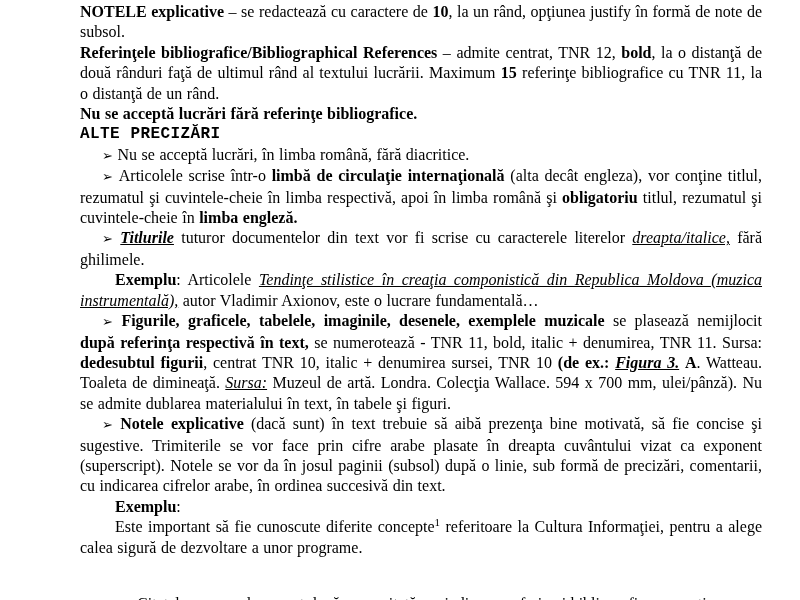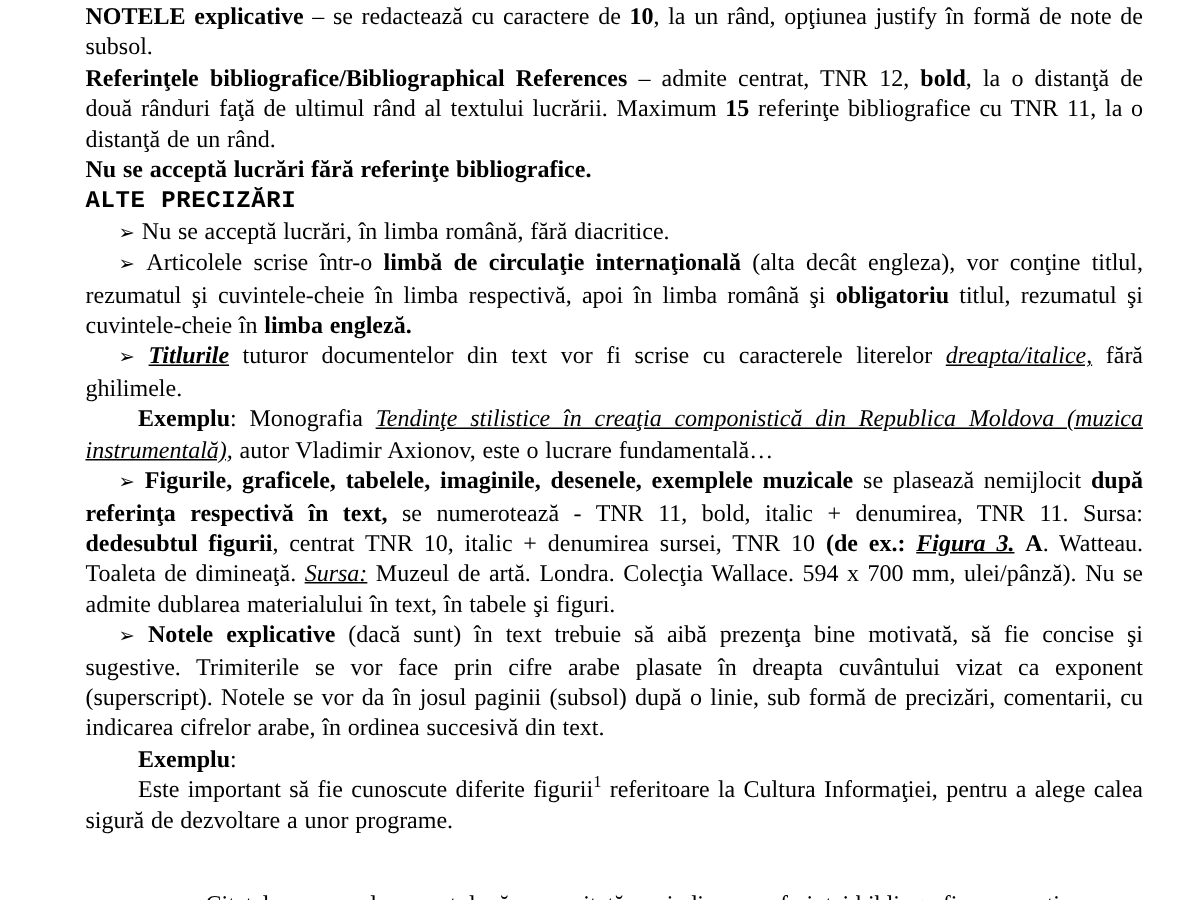--- a/index.html
+++ b/index.html
@@ -3,21 +3,21 @@
 <meta charset="utf-8">
 <style>
   html,body{margin:0;padding:0;background:#ffffff;}
   .page{
     position:relative;
     width:800px;height:600px;
     box-sizing:border-box;
     background:#ffffff;
     color:#000000;
     overflow:hidden;
-    padding:2px 38px 0 57px;
+    padding:2px 38px 0 80px;
     font-family:"Liberation Serif", serif;
   }
   .page p{
     margin:0;
     font-size:16px;
     line-height:20.4px;
     text-align:justify;
     word-spacing:0.5px;
   }
   .bullet{text-indent:22px;}
@@ -53,19 +53,19 @@
 <body>
 
 <div class="page" style="background: rgb(255, 255, 255); color: rgb(0, 0, 0);">
     <p class="plain"><span class="bold">NOTELE explicative</span><span> – se redactează cu caractere de </span><span class="bold">10</span><span>, la un rând, opţiunea justify în formă de note de subsol.</span></p>
     <p class="plain"><span class="bold">Referinţele bibliografice/Bibliographical References</span><span> – admite centrat, TNR 12, </span><span class="bold">bold</span><span>, la o distanţă de două rânduri faţă de ultimul rând al textului lucrării. Maximum </span><span class="bold">15</span><span> referinţe bibliografice cu TNR 11, la o distanţă de un rând.</span></p>
     <p class="plain"><span class="bold">Nu se acceptă lucrări fără referinţe bibliografice.</span></p>
     <p class="heading"><span class="bold">ALTE PRECIZĂRI</span></p>
     <p class="bullet"><span class="arrow">➢ </span><span>Nu se acceptă lucrări, în limba română, fără diacritice.</span></p>
     <p class="bullet"><span class="arrow">➢ </span><span>Articolele scrise într-o </span><span class="bold">limbă de circulaţie internaţională</span><span> (alta decât engleza), vor conţine titlul, rezumatul şi cuvintele-cheie în limba respectivă, apoi în limba română şi </span><span class="bold">obligatoriu</span><span> titlul, rezumatul şi cuvintele-cheie în </span><span class="bold">limba engleză.</span></p>
     <p class="bullet"><span class="arrow">➢ </span><span class="bold italic">Titlurile</span><span> tuturor documentelor din text vor fi scrise cu caracterele literelor </span><span class="italic">dreapta/italice,</span><span> fără ghilimele.</span></p>
-    <p class="exemplu"><span class="bold">Exemplu</span><span>: Monografia </span><span class="italic">Tendinţe stilistice în creaţia componistică din Republica Moldova (muzica instrumentală),</span><span> autor Vladimir Axionov, este o lucrare fundamentală…</span></p>
+    <p class="exemplu"><span class="bold">Exemplu</span><span>: Articolele </span><span class="italic">Tendinţe stilistice în creaţia componistică din Republica Moldova (muzica instrumentală),</span><span> autor Vladimir Axionov, este o lucrare fundamentală…</span></p>
     <p class="bullet"><span class="arrow">➢ </span><span class="bold">Figurile, graficele, tabelele, imaginile, desenele, exemplele muzicale</span><span> se plasează nemijlocit </span><span class="bold">după referinţa respectivă în text,</span><span> se numerotează - TNR 11, bold, italic + denumirea, TNR 11. Sursa: </span><span class="bold">dedesubtul figurii</span><span>, centrat TNR 10, italic + denumirea sursei, TNR 10 </span><span class="bold">(de ex.:</span><span> </span><span class="bold italic">Figura 3.</span><span> </span><span class="bold">A</span><span>. Watteau. Toaleta de dimineaţă. </span><span class="italic">Sursa:</span><span> Muzeul de artă. Londra. Colecţia Wallace. 594 x 700 mm, ulei/pânză). Nu se admite dublarea materialului în text, în tabele şi figuri.</span></p>
     <p class="bullet"><span class="arrow">➢ </span><span class="bold">Notele explicative</span><span> (dacă sunt) în text trebuie să aibă prezenţa bine motivată, să fie concise şi sugestive. Trimiterile se vor face prin cifre arabe plasate în dreapta cuvântului vizat ca exponent (superscript). Notele se vor da în josul paginii (subsol) după o linie, sub formă de precizări, comentarii, cu indicarea cifrelor arabe, în ordinea succesivă din text.</span></p>
     <p class="exemplu gap-top"><span class="bold">Exemplu</span><span>:</span></p>
-    <p class="exemplu"><span>Este important să fie cunoscute diferite figurii</span><span class="sup">1</span><span> referitoare la Cultura Informaţiei, pentru a alege calea sigură de dezvoltare a unor programe.</span></p>
+    <p class="exemplu"><span>Este important să fie cunoscute diferite concepte</span><span class="sup">1</span><span> referitoare la Cultura Informaţiei, pentru a alege calea sigură de dezvoltare a unor programe.</span></p>
     <p class="clipped"><span>Citatele se reproduc exact după sursa citată, cu indicarea referinţei bibliografice respective.</span></p>
   </div>
 
 </body></html>

